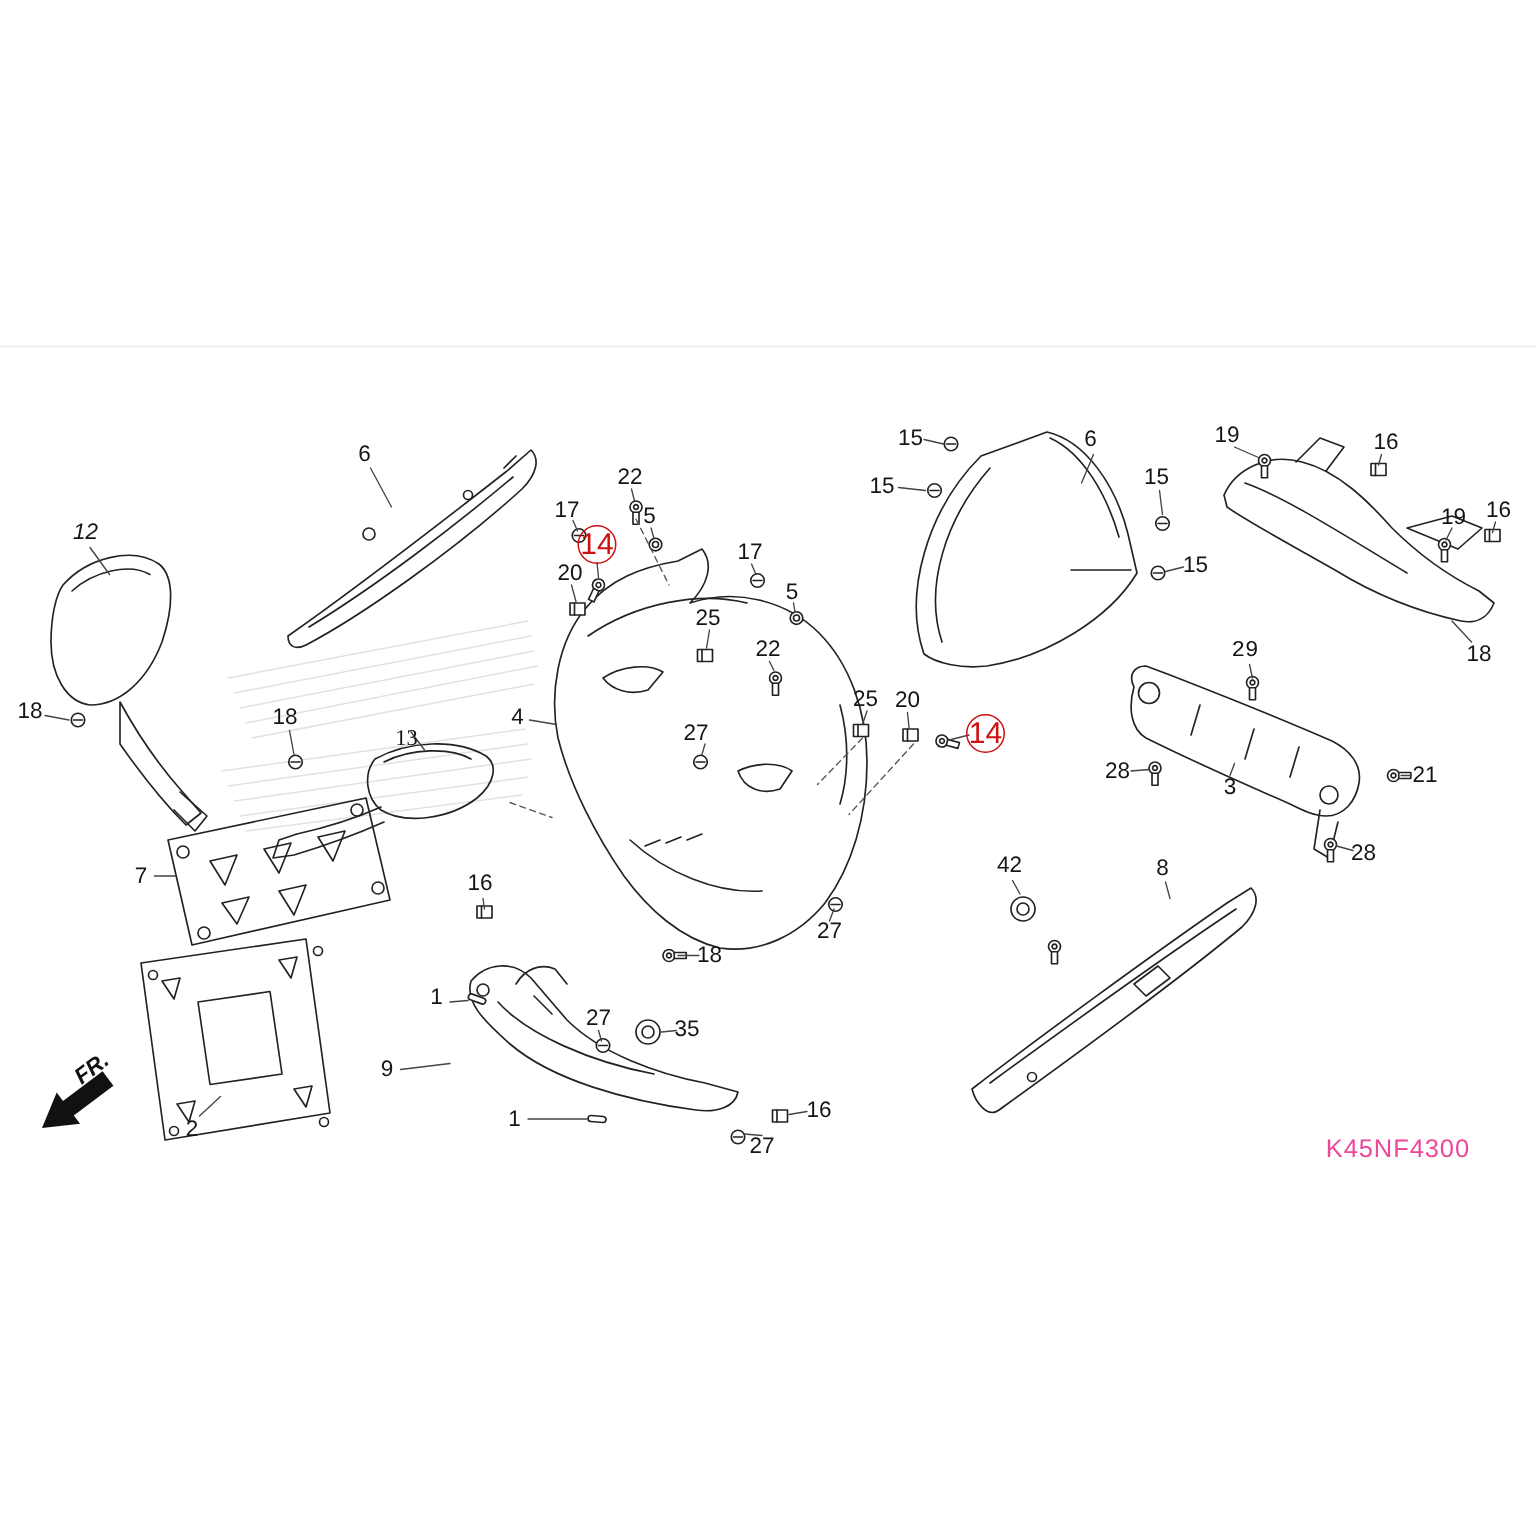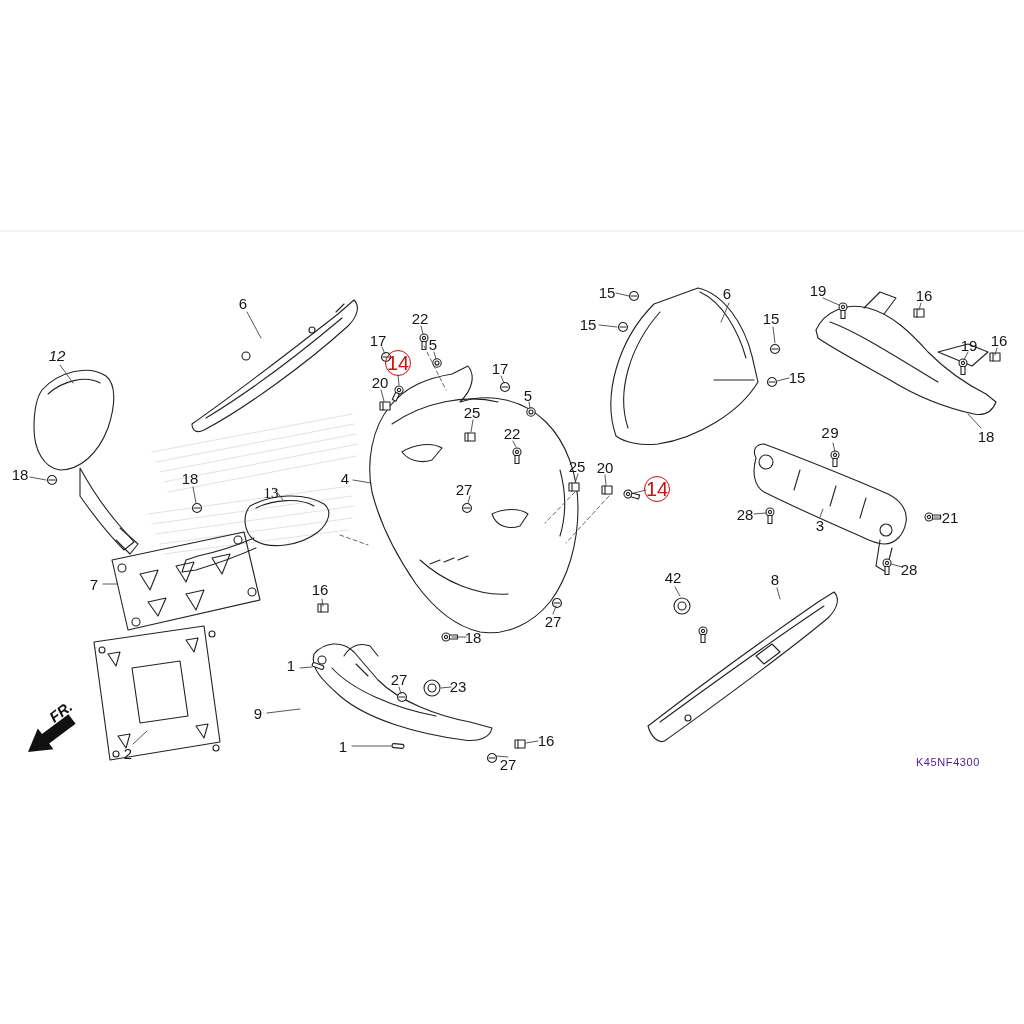--- a/index.html
+++ b/index.html
@@ -2,21 +2,21 @@
 <html style="--hl: #cc1111;"><head>
 <meta charset="utf-8">
 <style>
   *{margin:0;padding:0;box-sizing:border-box}
   html,body{width:1024px;height:1024px;background:#fff;font-family:"Liberation Sans",sans-serif;overflow:hidden}
   .stage{position:relative;width:1024px;height:1024px;background:#fff}
   svg.artwork{position:absolute;left:0;top:0}
   .callout-layer{position:absolute;left:0;top:0;width:100%;height:100%;pointer-events:none}
   .callout{position:absolute;transform:translate(-50%,-50%);font-size:15px;color:#151515;line-height:1;white-space:nowrap}
   .callout.circled{color:var(--hl,#c00);border:1.6px solid var(--hl,#c00);border-radius:50%;width:26px;height:26px;display:flex;align-items:center;justify-content:center;font-size:20px;background:rgba(255,255,255,.0)}
-  .diagram-code{position:absolute;top:756px;right:44px;font-size:11px;letter-spacing:.6px;color:#4c1d95}
+  .diagram-code{position:absolute;top:756px;right:44px;font-size:17px;letter-spacing:.6px;color:#ec4899}
 </style>
 </head>
 <body>
 
 <div class="stage">
 
   <svg class="artwork" width="1024" height="1024" viewBox="0 0 1024 1024">
     <defs>
       <g id="screw">
           <circle r="4.5" fill="#fff"></circle>
@@ -233,21 +233,21 @@
       <div class="callout" style="left: 950px; top: 517px; text-align: center;">21</div>
       <div class="callout" style="left: 94px; top: 584px;">7</div>
       <div class="callout" style="left: 909px; top: 569px;">28</div>
       <div class="callout" style="left: 673px; top: 577px;">42</div>
       <div class="callout" style="left: 775px; top: 579px;">8</div>
       <div class="callout" style="left: 320px; top: 589px;">16</div>
       <div class="callout" style="left: 553px; top: 621px;">27</div>
       <div class="callout" style="left: 473px; top: 637px;">18</div>
       <div class="callout" style="left: 291px; top: 665px;">1</div>
       <div class="callout" style="left: 399px; top: 679px;">27</div>
-      <div class="callout" style="left: 458px; top: 686px;">23</div>
+      <div class="callout" style="left: 458px; top: 686px;">35</div>
       <div class="callout" style="left: 258px; top: 713px;">9</div>
       <div class="callout" style="left: 128px; top: 753px;">2</div>
       <div class="callout" style="left: 343px; top: 746px;">1</div>
       <div class="callout" style="left: 546px; top: 740px;">16</div>
       <div class="callout" style="left: 508px; top: 764px;">27</div>
     </div>
 
   <div class="diagram-code">K45NF4300</div>
 
 </div>

